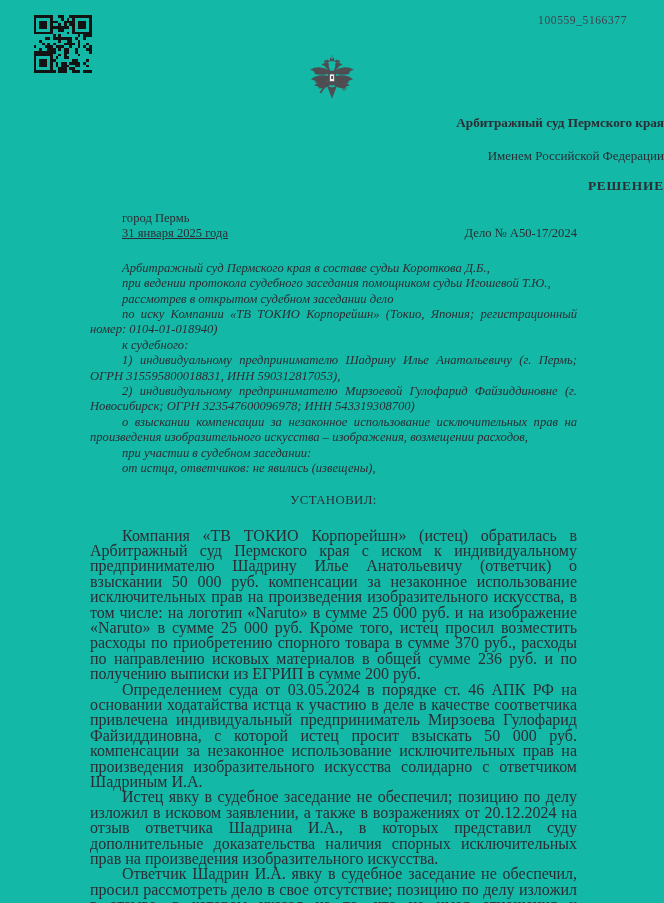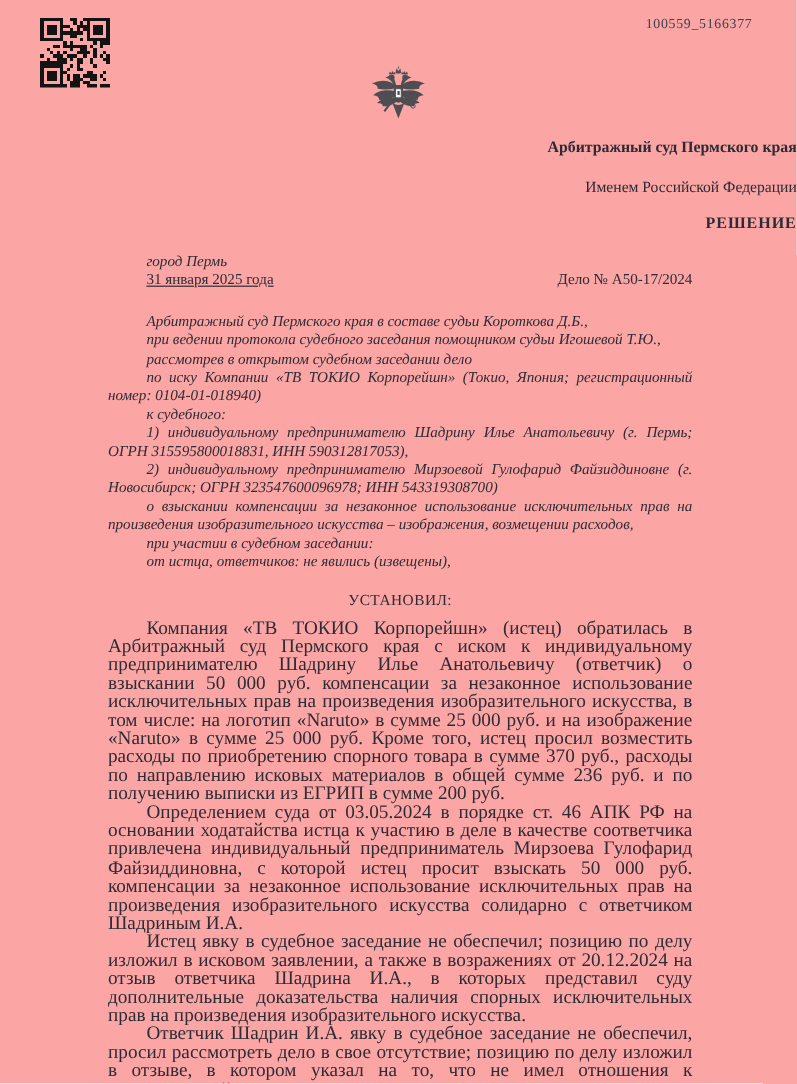--- a/index.html
+++ b/index.html
@@ -1,19 +1,19 @@
 <!DOCTYPE html>
 <html lang="ru"><head>
 <meta charset="utf-8">
 <style>
   html,body{margin:0;padding:0;background:#ffffff;}
   .page{
     position:relative;
     width:664px;height:903px;
-    background:#fca5a5;
+    background:#14b8a6;
     font-family:"Liberation Serif","DejaVu Serif",serif;
     color:#2c2c34;
     overflow:hidden;
   }
   .qr{
     position:absolute;left:33px;top:15px;width:59px;height:58px;
   }
   .qr svg{width:100%;height:100%;shape-rendering:crispEdges;fill:#131313;}
   .doc-id{
     position:absolute;top:14px;right:37px;
@@ -34,34 +34,34 @@
   }
   .decision-title{
     font-size:13.4px;font-weight:bold;letter-spacing:0.8px;line-height:15px;margin-top:15px;padding-left:35px;
   }
   .content{
     margin:0 87px 0 90px;
   }
   .cityline{
     margin-top:18px;font-size:12.6px;line-height:15.4px;
   }
-  .city{ font-style:italic;padding-left:32px; }
+  .city{ padding-left:32px; }
   .daterow{
     display:flex;justify-content:space-between;
     font-size:12.6px;line-height:15.4px;
   }
   .daterow .date{ padding-left:32px;text-decoration:underline; }
   .bodytext{ margin-top:19px; }
   .bodytext p{
     margin:0;font-size:12.6px;line-height:15.4px;
     text-align:justify;text-indent:32px;font-style:italic;
   }
   .ustanovil{
     font-size:12.8px;line-height:15px;letter-spacing:0.4px;
-    margin-top:16px;margin-bottom:8px;text-align:center;
+    margin-top:16px;margin-bottom:20px;text-align:center;
   }
   .main-paras p{
     margin:0;font-size:16px;line-height:15.4px;
     text-align:justify;text-indent:32px;
   }
 </style>
 </head>
 <body>
 
 <div class="page">

